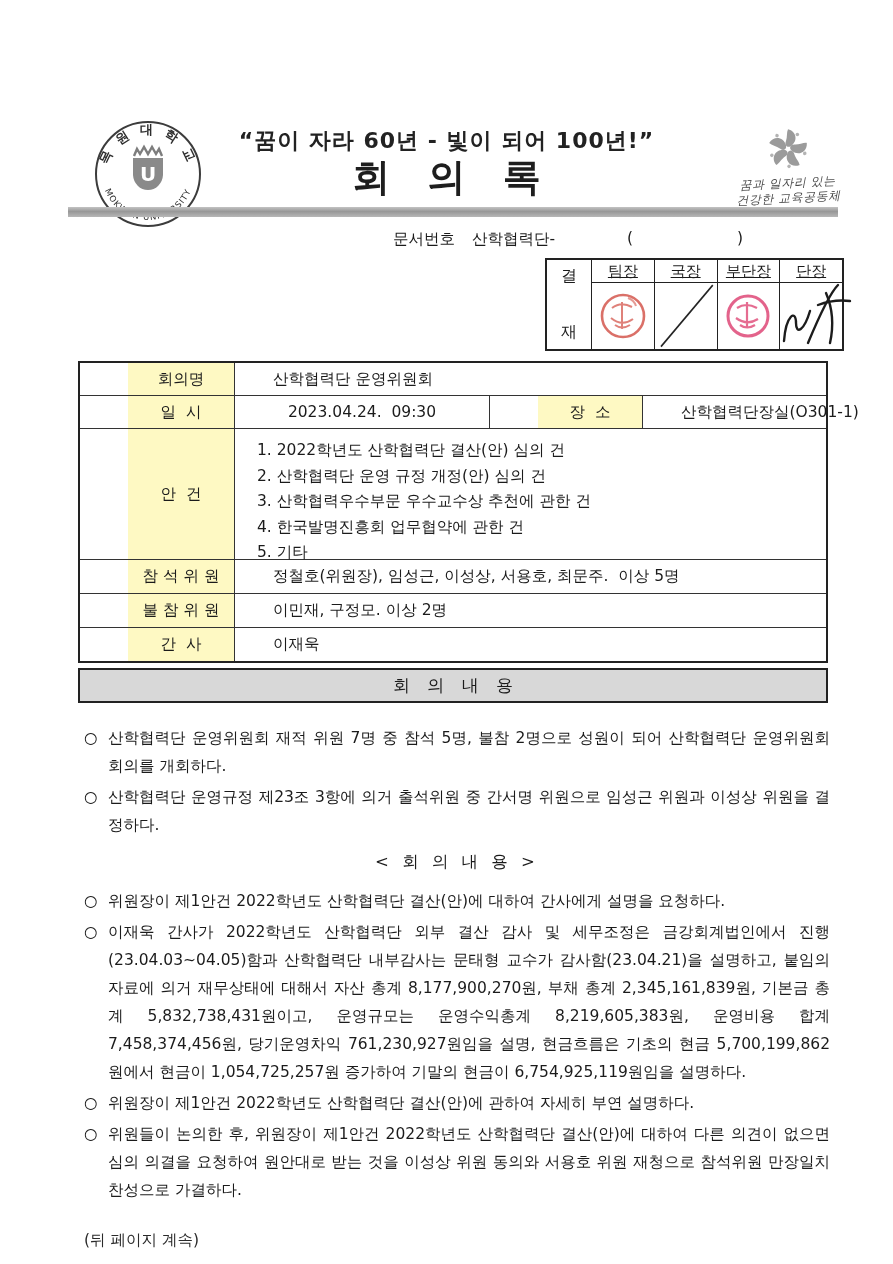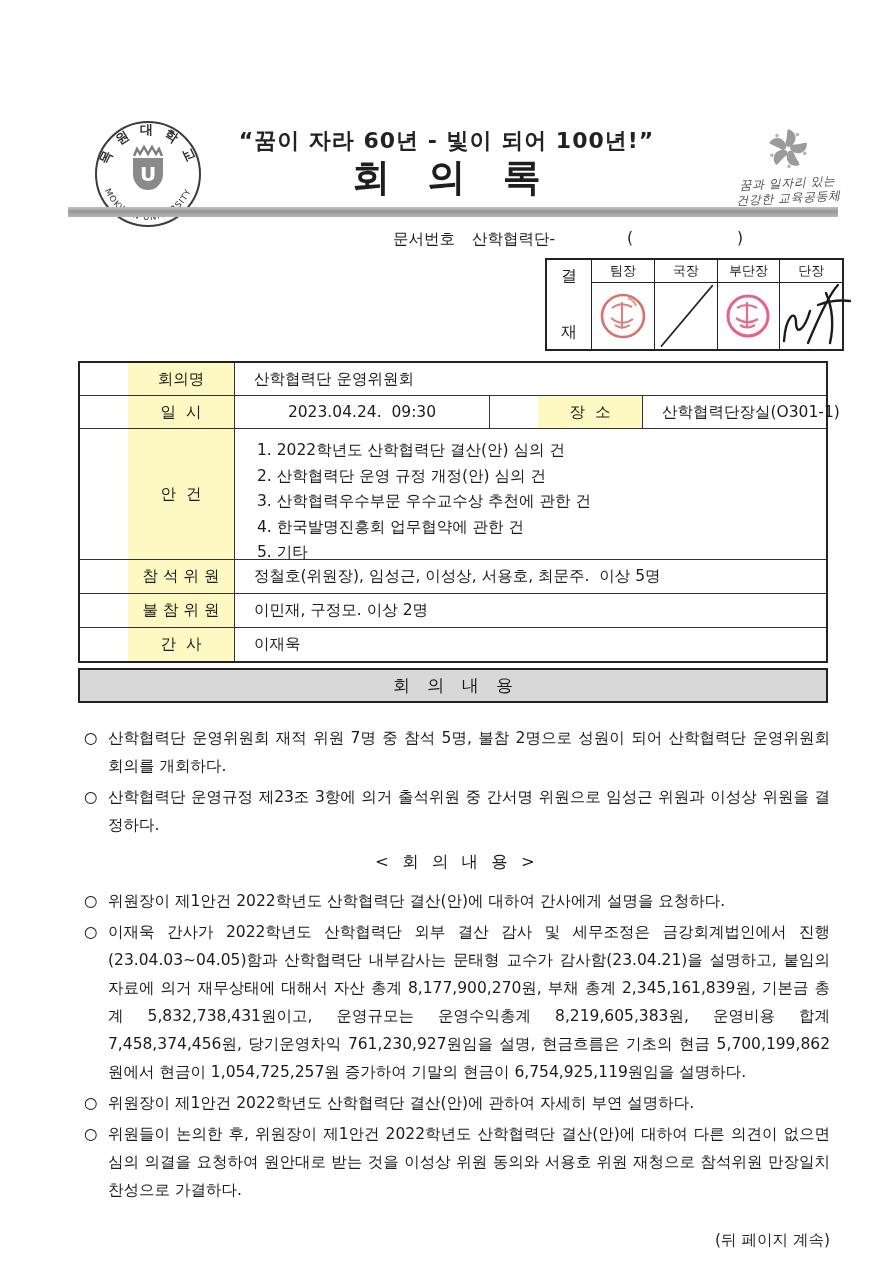--- a/index.html
+++ b/index.html
@@ -47,37 +47,37 @@
 
   
   .approval { position: absolute; left: 545px; top: 258px; width: 299px; height: 93px;
     border: 2px solid #222; display: flex; background: #fff; }
   .approval-label { width: 45px; border-right: 1.5px solid #222; display: flex;
     flex-direction: column; justify-content: space-between; align-items: center;
     padding: 6px 0; font-size: 16px; }
   .approval-cols { flex: 1; display: flex; flex-direction: column; }
   .approval-head { display: flex; height: 28px; border-bottom: 1.5px solid #222; }
   .approval-head .hcell { flex: 1; display: flex; align-items: center; justify-content: center;
-    font-size: 13px; border-right: 1.5px solid #222; }
+    font-size: 15px; border-right: 1.5px solid #222; text-decoration: underline; }
   .approval-head .hcell:last-child { border-right: none; }
   .approval-body { display: flex; flex: 1; }
   .approval-body .bcell { flex: 1; border-right: 1.5px solid #222; position: relative; }
   .approval-body .bcell:last-child { border-right: none; }
   .stamp { position: absolute; left: 50%; top: 50%; transform: translate(-50%, -50%); }
   .sig-overflow { overflow: visible; position: absolute; left: -6px; top: -12px; }
 
   
   .info-table { position: absolute; left: 78px; top: 361px; width: 750px;
     border: 2px solid #222; background: #fff; }
   .it-row { display: flex; border-bottom: 1px solid #333; }
   .it-row:last-child { border-bottom: none; }
   .it-label { width: 107px; min-width: 107px; background: #fef9c3;
     border-right: 1px solid #333; display: flex; align-items: center; justify-content: center;
     font-size: 15.5px; white-space: pre; margin-left: 48px; }
-  .it-value { flex: 1; display: flex; align-items: center; padding-left: 19px;
+  .it-value { flex: 1; display: flex; align-items: center; padding-left: 38px;
     font-size: 15.5px; white-space: pre; }
   .it-value.centered { justify-content: center; padding-left: 0; }
   .row-h32 { height: 33px; }
   .row-h34 { height: 34px; }
   .dt-value { width: 255px; min-width: 255px; border-right: 1px solid #333; }
   .place-label { width: 105px; min-width: 105px; border-right: 1px solid #333; }
   .agenda-cell { flex: 1; padding: 9px 14px 9px 22px; font-size: 15.5px; }
   .agenda-cell .agenda-item { line-height: 25.5px; }
   .agenda-row { height: 131px; }
 
@@ -86,21 +86,21 @@
     border: 2px solid #222; background: #d8d8d8; display: flex; align-items: center;
     justify-content: center; font-size: 17px; font-weight: 500; letter-spacing: 6px;
     text-indent: 6px; }
 
   .content { position: absolute; left: 84px; top: 724px; width: 746px; }
   .para { display: flex; font-size: 15.5px; line-height: 28px; margin-bottom: 3px; }
   .para .bullet { flex: 0 0 24px; }
   .para .para-text { flex: 1; text-align: justify; }
   .content-subtitle { text-align: center; font-size: 16.5px; font-weight: 500;
     letter-spacing: 4px; margin: 12px 0 14px 0; }
-  .page-footer { text-align: right; font-size: 15.5px; margin-top: 26px; color: #2a2a2a; }
+  .page-footer { text-align: left; font-size: 15.5px; margin-top: 26px; color: #2a2a2a; }
 </style>
 </head>
 <body>
 
 <div class="page">
 
   <svg class="seal" viewBox="0 0 112 108">
     <defs>
       <path id="arcTop" d="M 14,56 A 42,42 0 0 1 98,56"></path>
       <path id="arcBot" d="M 10,54 A 46,46 0 0 0 102,54"></path>

